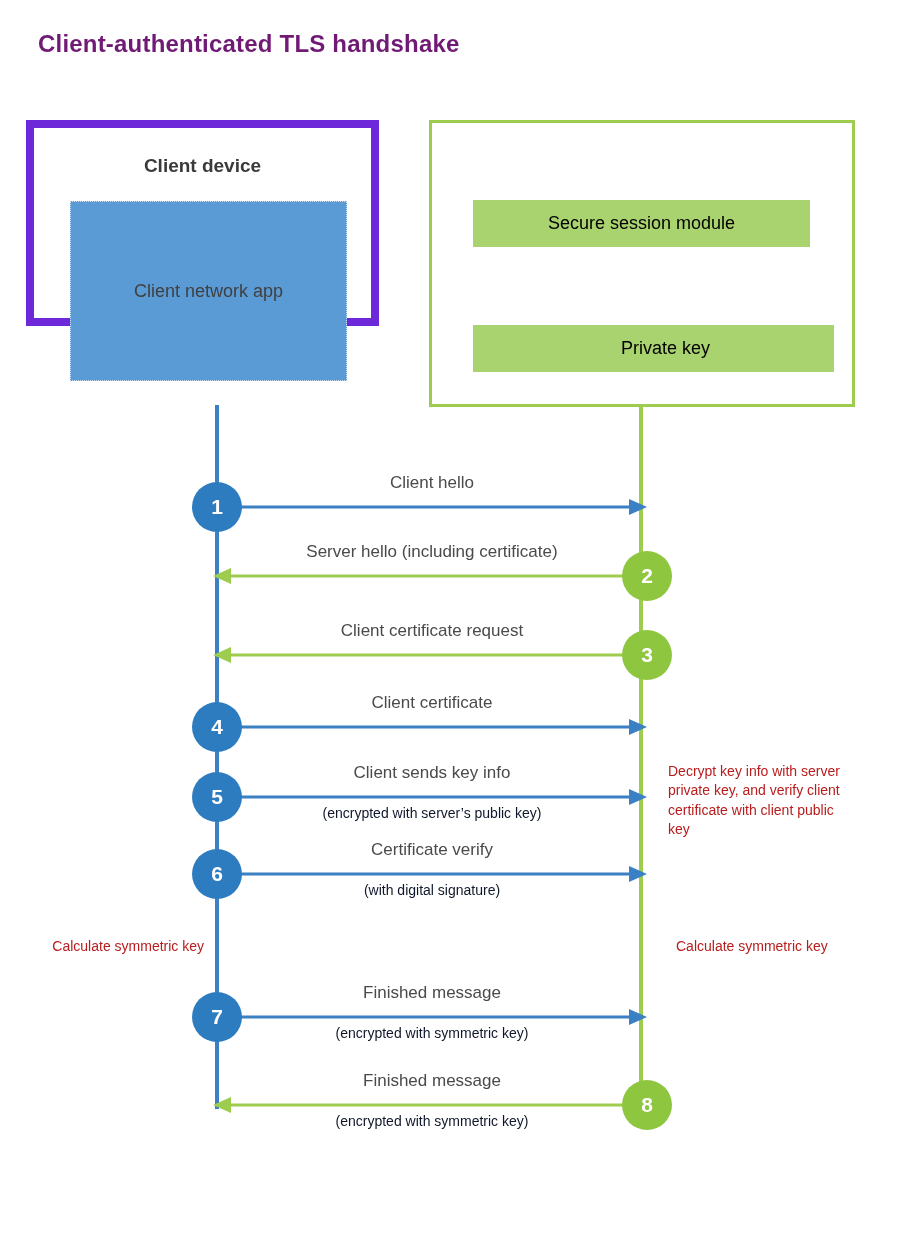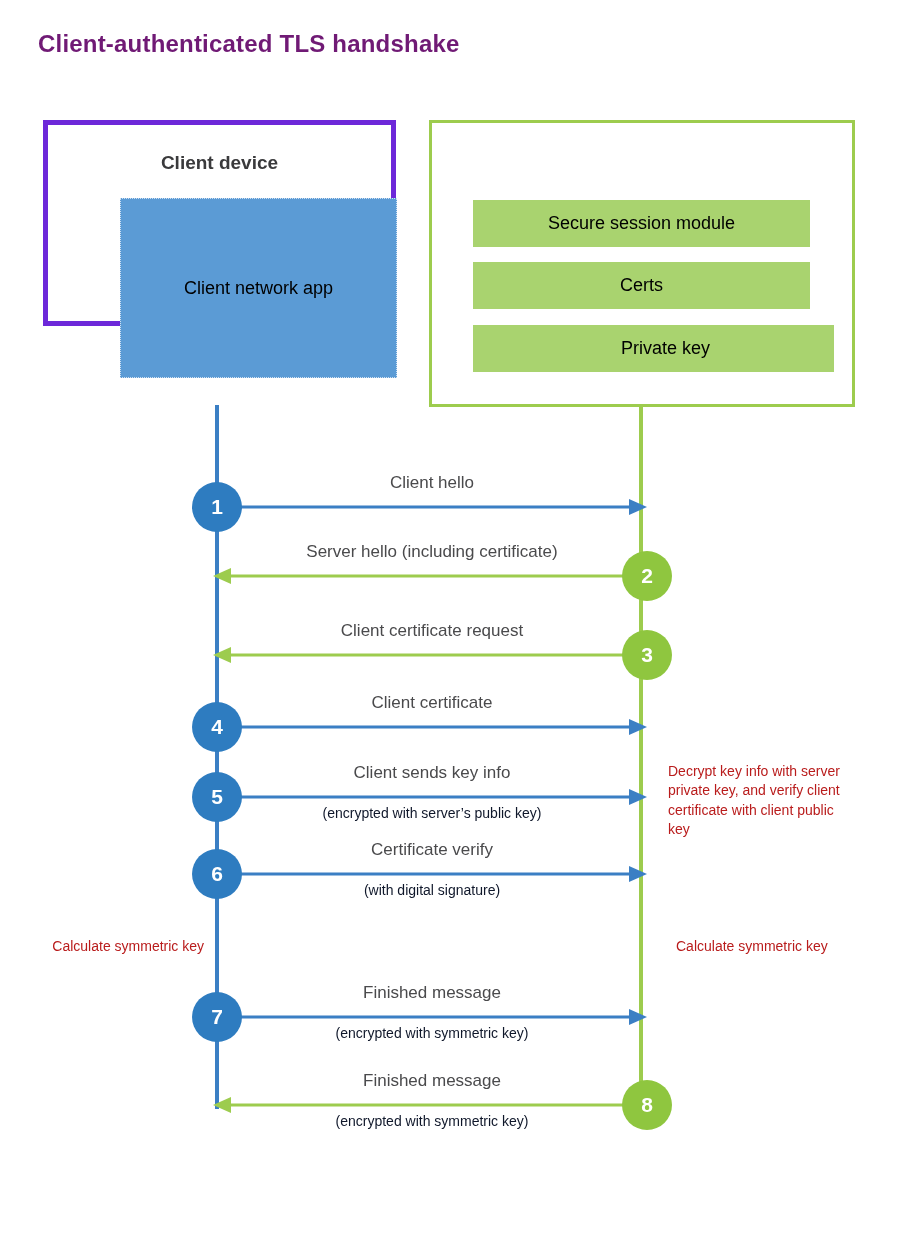--- a/index.html
+++ b/index.html
@@ -31,25 +31,25 @@
     white-space: nowrap;
   }
 
   
   .party-box {
     position: absolute;
     box-sizing: border-box;
     background: #ffffff;
   }
   #client-box {
-    left: 43px;
+    left: 26px;
     top: 120px;
     width: 353px;
     height: 206px;
-    border: 5px solid #6d28d9;
+    border: 8px solid #6d28d9;
   }
   #server-box {
     left: 429px;
     top: 120px;
     width: 426px;
     height: 287px;
     border: 3px solid #9dcc4e;
   }
   .party-title {
     position: absolute;
@@ -68,25 +68,24 @@
     top: 73px;
     width: 277px;
     height: 180px;
     background: #5b9bd5;
     border: 1px dotted #cfe0f2;
     box-sizing: border-box;
     display: flex;
     align-items: center;
     justify-content: center;
     text-align: center;
-    color: #000000;
+    color: #404040;
     font-size: 18px;
     line-height: 1.35;
     padding: 0 18px;
-    margin-left: 36px;
   }
 
   .server-bar {
     position: absolute;
     left: 41px;
     width: 337px;
     height: 47px;
     background: #a9d36f;
     display: flex;
     align-items: center;
@@ -201,21 +200,20 @@
 
   <div class="page-title">Client-authenticated TLS handshake</div>
 
   <div class="party-box" id="client-box">
     <div class="party-title">Client device</div>
     <div class="client-app">Client network app</div>
   </div>
 
   <div class="party-box" id="server-box">
     <div class="server-bar b0">Secure session module</div>
-    <div class="server-bar b1">Certs</div>
     <div class="server-bar b2">Private key</div>
   </div>
 
   <div class="lifeline" id="client-lifeline"></div>
   <div class="lifeline" id="server-lifeline"></div>
 
   <div id="messages-layer">
       <div class="msg" style="top: 507px;">
         <svg class="arrow-svg" viewBox="0 0 470 18">
           <line y1="9" y2="9" stroke="#3b7fc4" stroke-width="3" x1="20" x2="438"></line>

